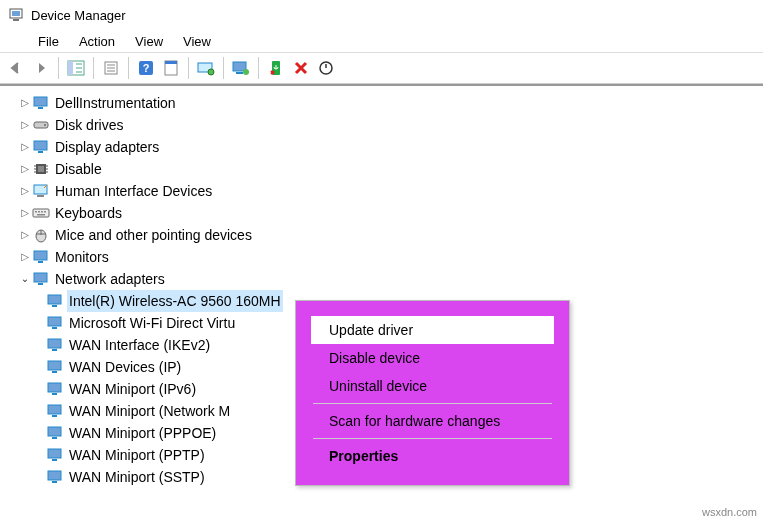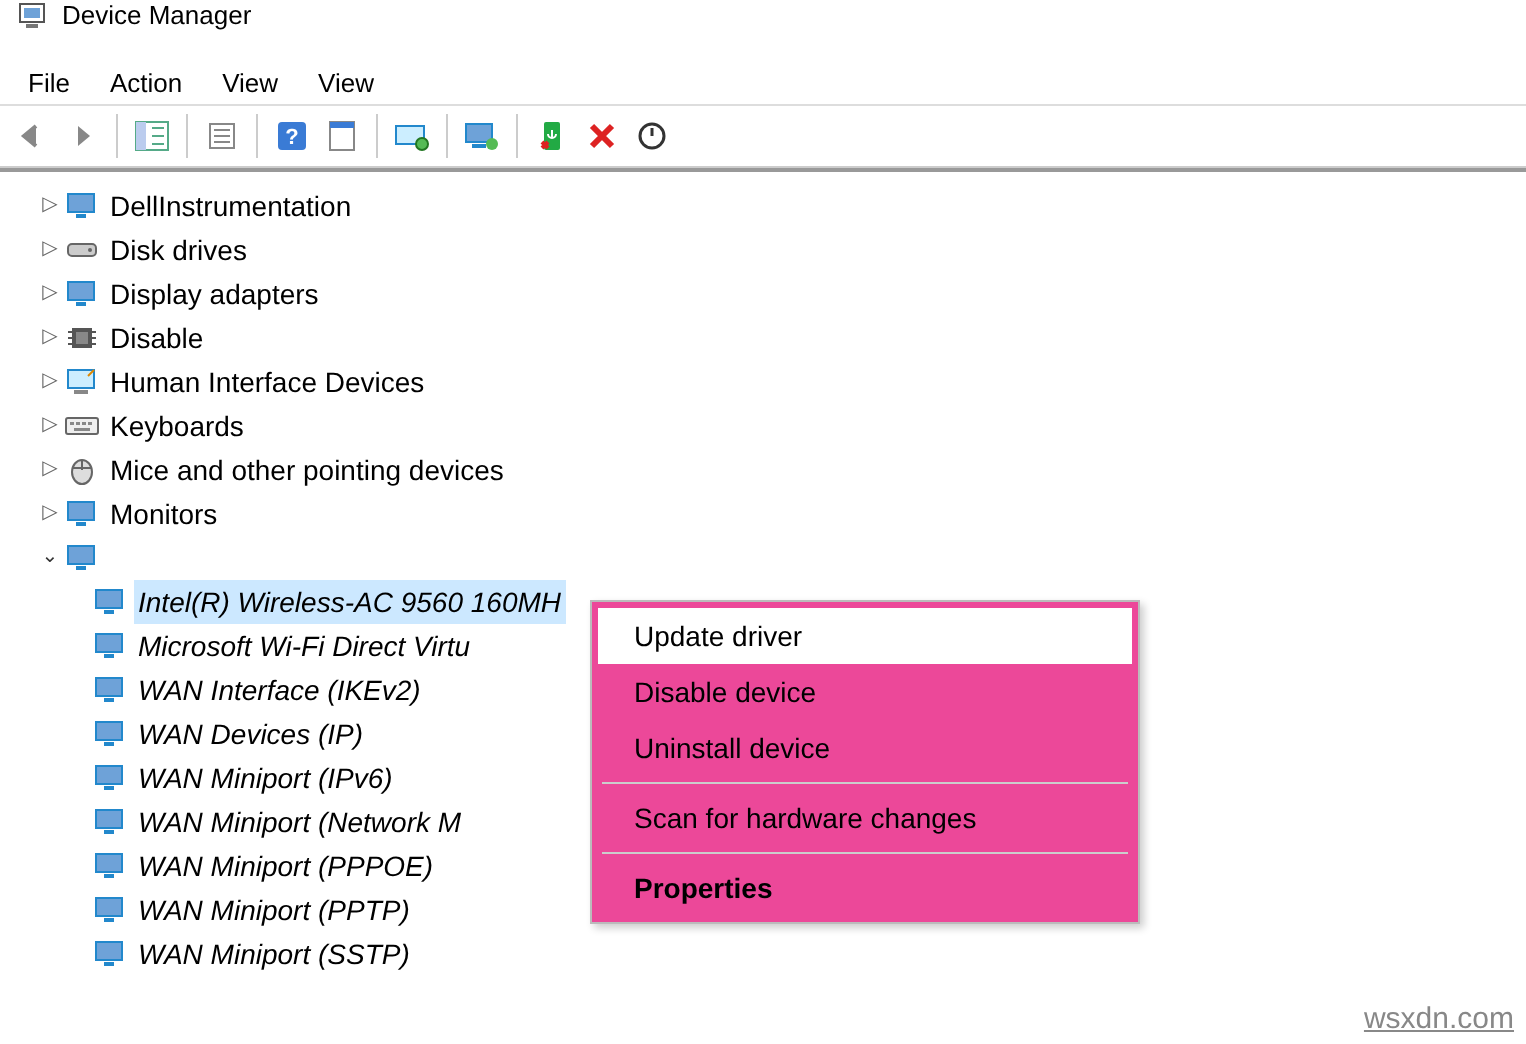--- a/index.html
+++ b/index.html
@@ -1,46 +1,46 @@
 <!DOCTYPE html>
 <html><head>
 <meta charset="utf-8">
 <style>
 * { box-sizing: border-box; margin: 0; padding: 0; font-family: "Segoe UI", Tahoma, sans-serif; }
 html, body { width: 763px; height: 522px; background: #fff; overflow: hidden; font-size: 14px; color: #000; }
 
-.titlebar { height: 30px; display: flex; align-items: flex-start; padding: 0 8px; border-bottom: 0; }
+.titlebar { height: 30px; display: flex; align-items: center; padding: 0 8px; border-bottom: 0; }
 .titlebar .app-icon { width: 16px; height: 16px; margin-right: 7px; }
 .titlebar .title { font-size: 13px; }
 
-.menubar { height: 22px; display: flex; align-items: center; padding: 0 4px; }
+.menubar { height: 22px; display: flex; align-items: center; padding: 0 4px; margin-left: 24px; }
 .menubar .menu-item { padding: 2px 10px; font-size: 13px; cursor: default; }
 
 .toolbar { height: 32px; display: flex; align-items: center; padding: 2px 4px; border-top: 1px solid #ddd; border-bottom: 1px solid #ccc; gap: 1px; }
 .toolbar .tb-sep { width: 1px; height: 22px; background: #ccc; margin: 0 4px; }
 .toolbar .tb-btn { width: 24px; height: 24px; display: flex; align-items: center; justify-content: center; cursor: default; }
 
 .content { position: relative; border-top: 2px solid #999; padding: 6px 0 0 0; height: calc(522px - 30px - 22px - 32px); overflow: hidden; }
 
 .tree { font-size: 14px; line-height: 22px; }
 .tree-row { display: flex; align-items: center; height: 22px; white-space: nowrap; }
 .tree-row .expander { width: 14px; text-align: center; font-size: 10px; color: #666; cursor: default; user-select: none; }
 .tree-row .node-icon { width: 18px; height: 16px; display: flex; align-items: center; justify-content: center; margin-right: 3px; }
 .tree-row .node-label { padding: 0 2px; }
 .tree-row.selected .node-label { background: #cce8ff; }
 .lvl1 { padding-left: 18px; }
-.lvl2 { padding-left: 46px; font-style: italic; }
-
-.context-menu { position: absolute; left: 295px; top: 214px; width: 275px; background: #ec4899; border: 1px solid #bbb; box-shadow: 2px 2px 4px rgba(0,0,0,0.2); padding: 3px; }
+.lvl2 { padding-left: 46px; }
+
+.context-menu { position: absolute; left: 295px; top: 214px; width: 275px; background: #d946ef; border: 1px solid #bbb; box-shadow: 2px 2px 4px rgba(0,0,0,0.2); padding: 15px; }
 .context-menu .cm-item { padding: 6px 18px; font-size: 14px; cursor: default; }
 .context-menu .cm-item:hover, .context-menu .cm-item.highlight { background: #fff; }
 .context-menu .cm-sep { height: 1px; background: #ccc; margin: 3px 2px; }
 .context-menu .cm-item.bold { font-weight: bold; }
 
-.watermark { position: absolute; right: 6px; bottom: 4px; font-size: 15px; color: #888; text-decoration: underline; }
+.watermark { position: absolute; right: 6px; bottom: 4px; font-size: 11px; color: #888; }
 
 
 svg { display: block; }
 </style>
 </head>
 <body>
 
 <div class="titlebar">
   <span class="app-icon">
     <svg width="16" height="16" viewBox="0 0 16 16">
@@ -236,20 +236,21 @@
     </div>
 
     <div class="tree-row lvl1">
       <span class="expander" style="color:#333">⌄</span>
       <span class="node-icon">
           <svg width="16" height="14">
             <rect x="1" y="1" width="13" height="9" fill="#6ea2d8" stroke="#28c"></rect>
             <rect x="5" y="11" width="5" height="2" fill="#28c"></rect>
           </svg>
         </span>
+      <span class="node-label">Network adapters</span>
     </div>
 
     <div class="tree-row lvl2 selected">
       <span class="node-icon">
           <svg width="16" height="14">
             <rect x="1" y="1" width="13" height="9" fill="#6ea2d8" stroke="#28c"></rect>
             <rect x="5" y="11" width="5" height="2" fill="#28c"></rect>
           </svg>
         </span>
       <span class="node-label">Intel(R) Wireless-AC 9560 160MH</span>

